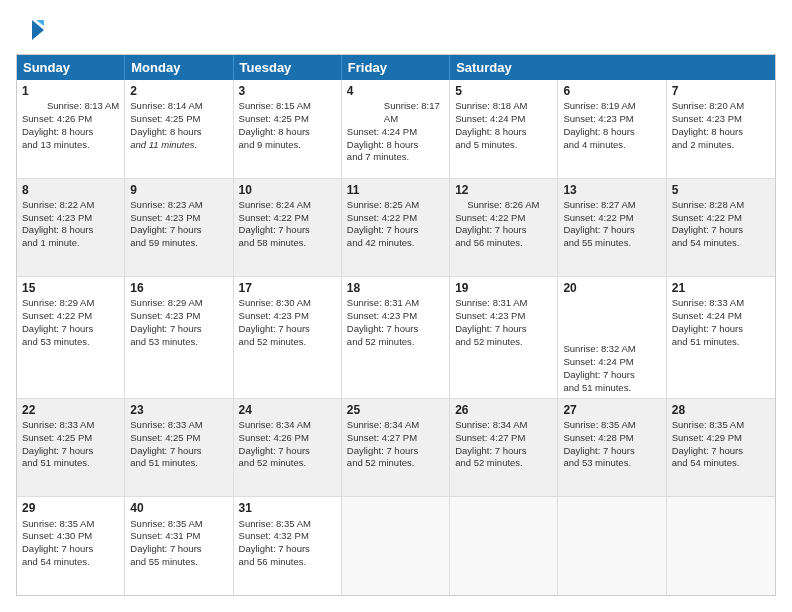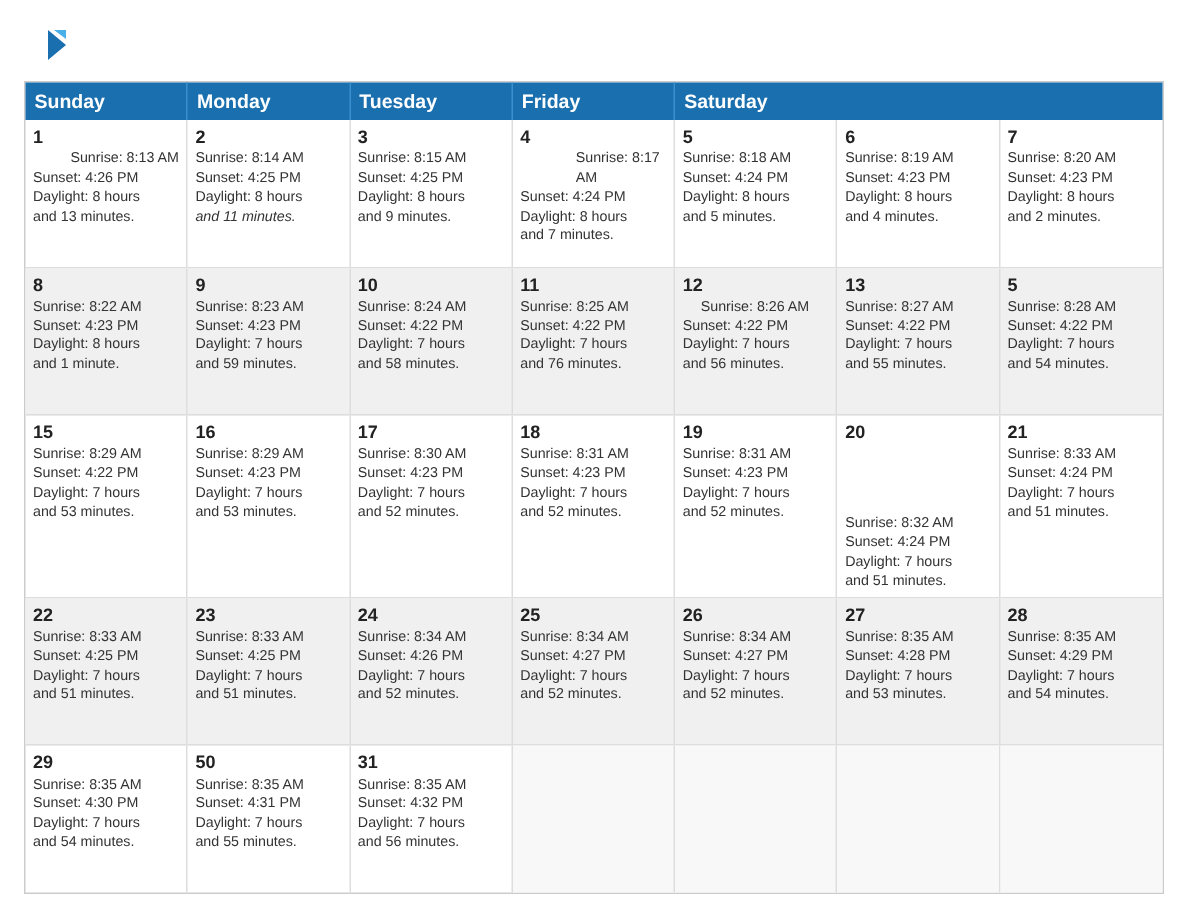--- a/index.html
+++ b/index.html
@@ -206,21 +206,21 @@
             <span style="display: block;">Sunrise: 8:24 AM</span>
             <span style="display: block;">Sunset: 4:22 PM</span>
             <span style="display: block;">Daylight: 7 hours</span>
             <span style="display: block;">and 58 minutes.</span>
           </div>
           <div class="cal-cell">
             <span class="day-num">11</span>
             <span style="display: block;">Sunrise: 8:25 AM</span>
             <span style="display: block;">Sunset: 4:22 PM</span>
             <span style="display: block;">Daylight: 7 hours</span>
-            <span style="display: block;">and 76 minutes.</span>
+            <span style="display: block;">and 42 minutes.</span>
           </div>
           <div class="cal-cell">
             <span class="day-num">12</span>
             <span style="display: block; margin-left: 12px;">Sunrise: 8:26 AM</span>
             <span style="display: block;">Sunset: 4:22 PM</span>
             <span style="display: block;">Daylight: 7 hours</span>
             <span style="display: block;">and 56 minutes.</span>
           </div>
           <div class="cal-cell">
             <span class="day-num">13</span>
@@ -341,21 +341,21 @@
         </div>
         <div class="cal-row">
           <div class="cal-cell">
             <span class="day-num">29</span>
             <span style="display: block;">Sunrise: 8:35 AM</span>
             <span style="display: block;">Sunset: 4:30 PM</span>
             <span style="display: block;">Daylight: 7 hours</span>
             <span style="display: block;">and 54 minutes.</span>
           </div>
           <div class="cal-cell">
-            <span class="day-num">50</span>
+            <span class="day-num">40</span>
             <span style="display: block;">Sunrise: 8:35 AM</span>
             <span style="display: block;">Sunset: 4:31 PM</span>
             <span style="display: block;">Daylight: 7 hours</span>
             <span style="display: block;">and 55 minutes.</span>
           </div>
           <div class="cal-cell">
             <span class="day-num">31</span>
             <span style="display: block;">Sunrise: 8:35 AM</span>
             <span style="display: block;">Sunset: 4:32 PM</span>
             <span style="display: block;">Daylight: 7 hours</span>

